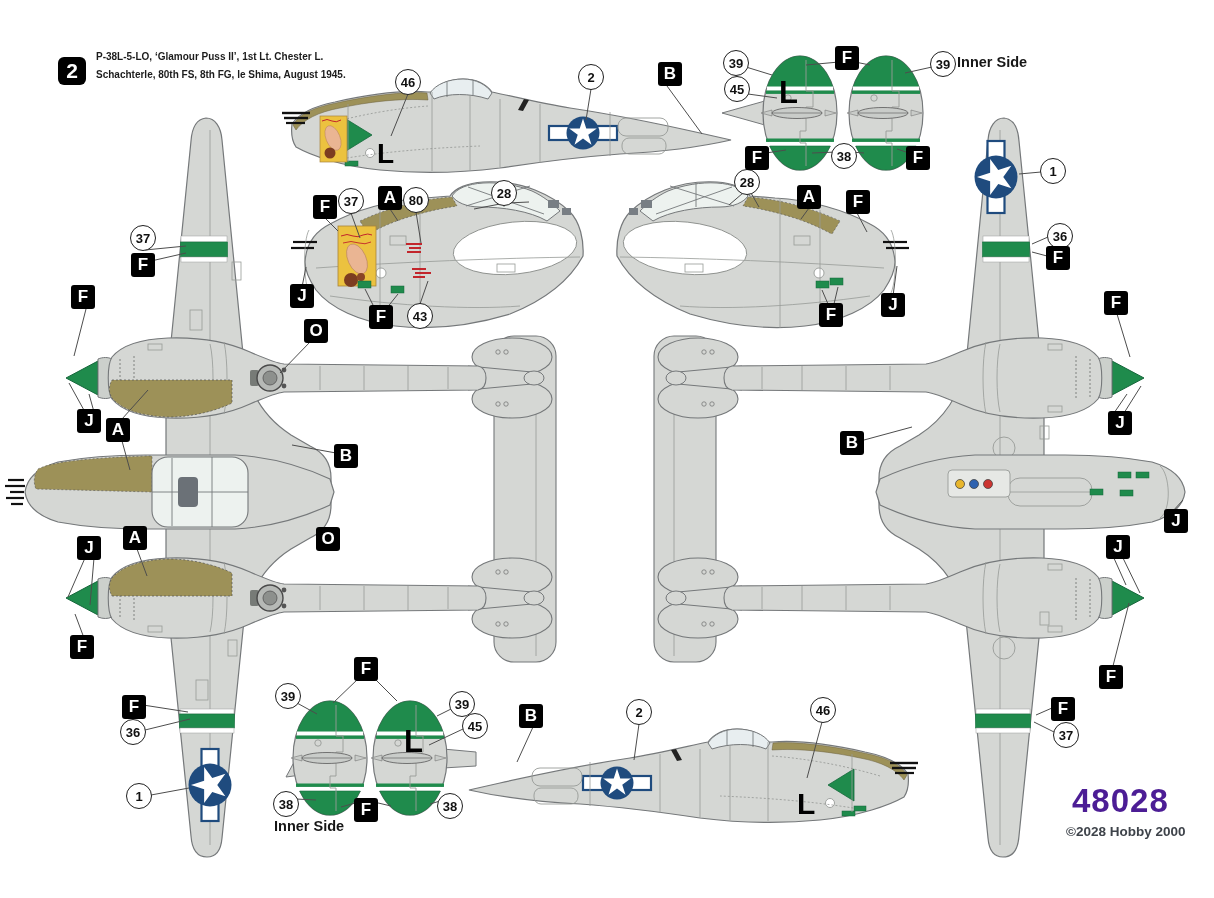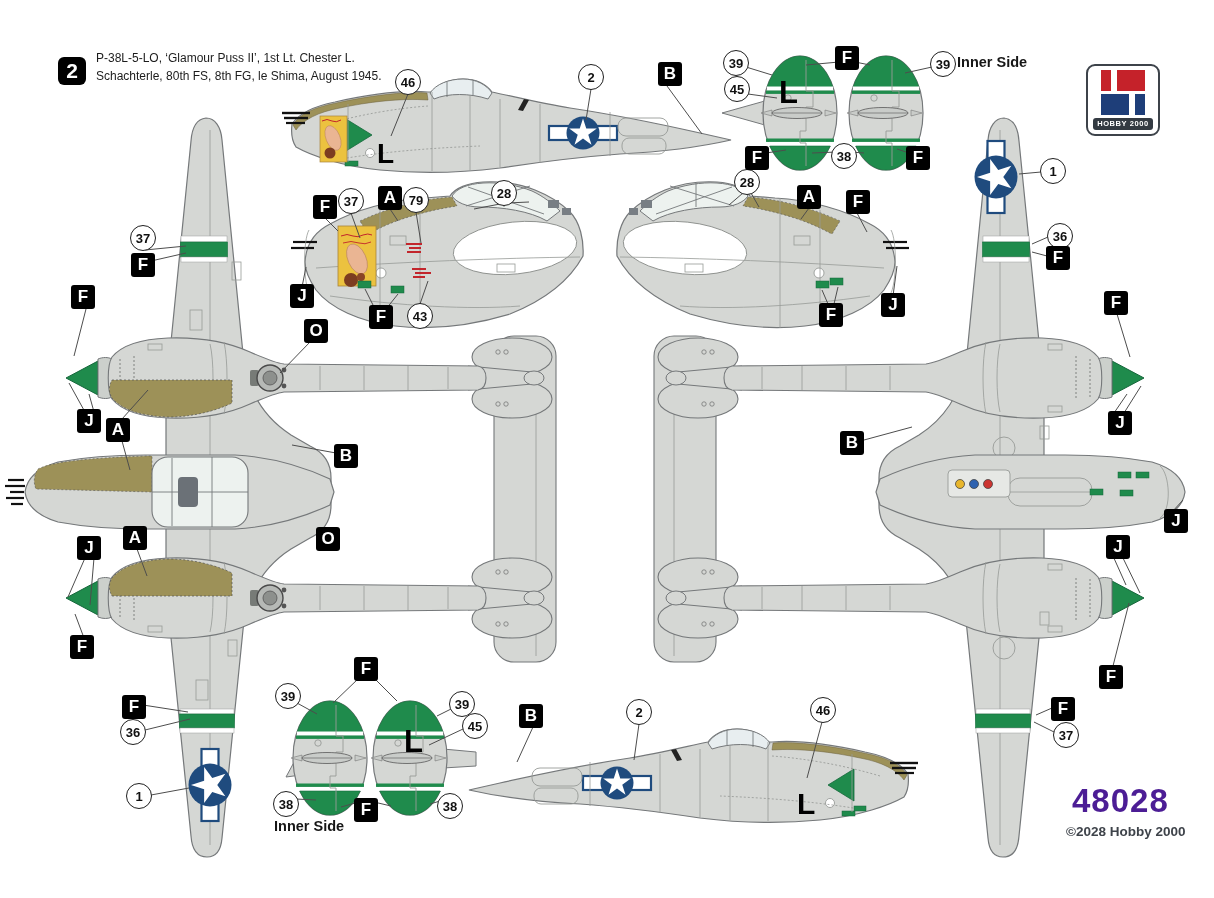--- a/index.html
+++ b/index.html
@@ -1,19 +1,19 @@
 <!DOCTYPE html>
 <html><head>
 <meta charset="utf-8">
 <style>
   html,body{margin:0;padding:0;background:#fff;}
   #canvas{position:relative;width:1214px;height:898px;background:#ffffff;overflow:hidden;
           font-family:"Liberation Sans",sans-serif;}
   #artwork{position:absolute;left:0;top:0;}
-  .hdr-line{position:absolute;font-size:12px;font-weight:400;color:#1c1c1c;white-space:nowrap;}
+  .hdr-line{position:absolute;font-size:10px;font-weight:700;color:#1c1c1c;white-space:nowrap;}
   .step{position:absolute;left:58px;top:57px;width:28px;height:28px;background:#000;color:#fff;
         border-radius:6px;display:flex;align-items:center;justify-content:center;
         font-size:21px;font-weight:700;}
   .co{position:absolute;width:26px;height:26px;border:1.7px solid #1f1f1f;border-radius:50%;
       background:#fff;display:flex;align-items:center;justify-content:center;
       font-size:13px;font-weight:700;color:#111;box-sizing:border-box;}
   .bx{position:absolute;width:24px;height:24px;background:#000;color:#fff;border-radius:3px;
       display:flex;align-items:center;justify-content:center;font-size:17px;font-weight:700;}
   .inner{position:absolute;font-size:14.5px;font-weight:700;color:#161616;white-space:nowrap;}
   .kit{position:absolute;left:1072px;top:782px;font-size:33px;font-weight:700;color:#4c1d95;letter-spacing:1px;}
@@ -362,40 +362,31 @@
     <path d="M533,727 L517,762"></path>
         <path d="M639,724 L634,760"></path>
         <path d="M822,722 L807,778"></path>
   </g>
 </svg>
 
   <div class="step">2</div>
   <div class="hdr-line" style="left:96px;top:51px;">P-38L-5-LO, ‘Glamour Puss II’, 1st Lt. Chester L.</div>
   <div class="hdr-line" style="left:96px;top:69px;">Schachterle, 80th FS, 8th FG, le Shima, August 1945.</div>
 
-  <div class="logo">
-    <svg width="44" height="46" viewBox="0 0 44 46" style="margin-top:4px;">
-      <rect x="0" y="0" width="10" height="21" fill="#c5222a"></rect>
-      <rect x="16" y="0" width="28" height="21" fill="#c5222a"></rect>
-      <rect x="0" y="24" width="28" height="21" fill="#1e3e79"></rect>
-      <rect x="34" y="24" width="10" height="21" fill="#1e3e79"></rect>
-    </svg>
-    <div class="logo-badge">HOBBY 2000</div>
-  </div>
 
   <div class="inner" style="left:957px;top:54px;">Inner Side</div>
   <div class="inner" style="left:274px;top:818px;">Inner Side</div>
 
   <div class="kit">48028</div>
   <div class="copy">©2028 Hobby 2000</div>
 
   <div class="co" style="left:395px;top:69px;">46</div>
   <div class="co" style="left:578px;top:64px;">2</div>
   <div class="co" style="left:338px;top:188px;">37</div>
-  <div class="co" style="left:403px;top:187px;">79</div>
+  <div class="co" style="left:403px;top:187px;">80</div>
   <div class="co" style="left:491px;top:180px;">28</div>
   <div class="co" style="left:407px;top:303px;">43</div>
   <div class="co" style="left:734px;top:169px;">28</div>
   <div class="co" style="left:723px;top:50px;">39</div>
   <div class="co" style="left:724px;top:76px;">45</div>
   <div class="co" style="left:930px;top:51px;">39</div>
   <div class="co" style="left:831px;top:143px;">38</div>
   <div class="co" style="left:130px;top:225px;">37</div>
   <div class="co" style="left:120px;top:719px;">36</div>
   <div class="co" style="left:126px;top:783px;">1</div>

